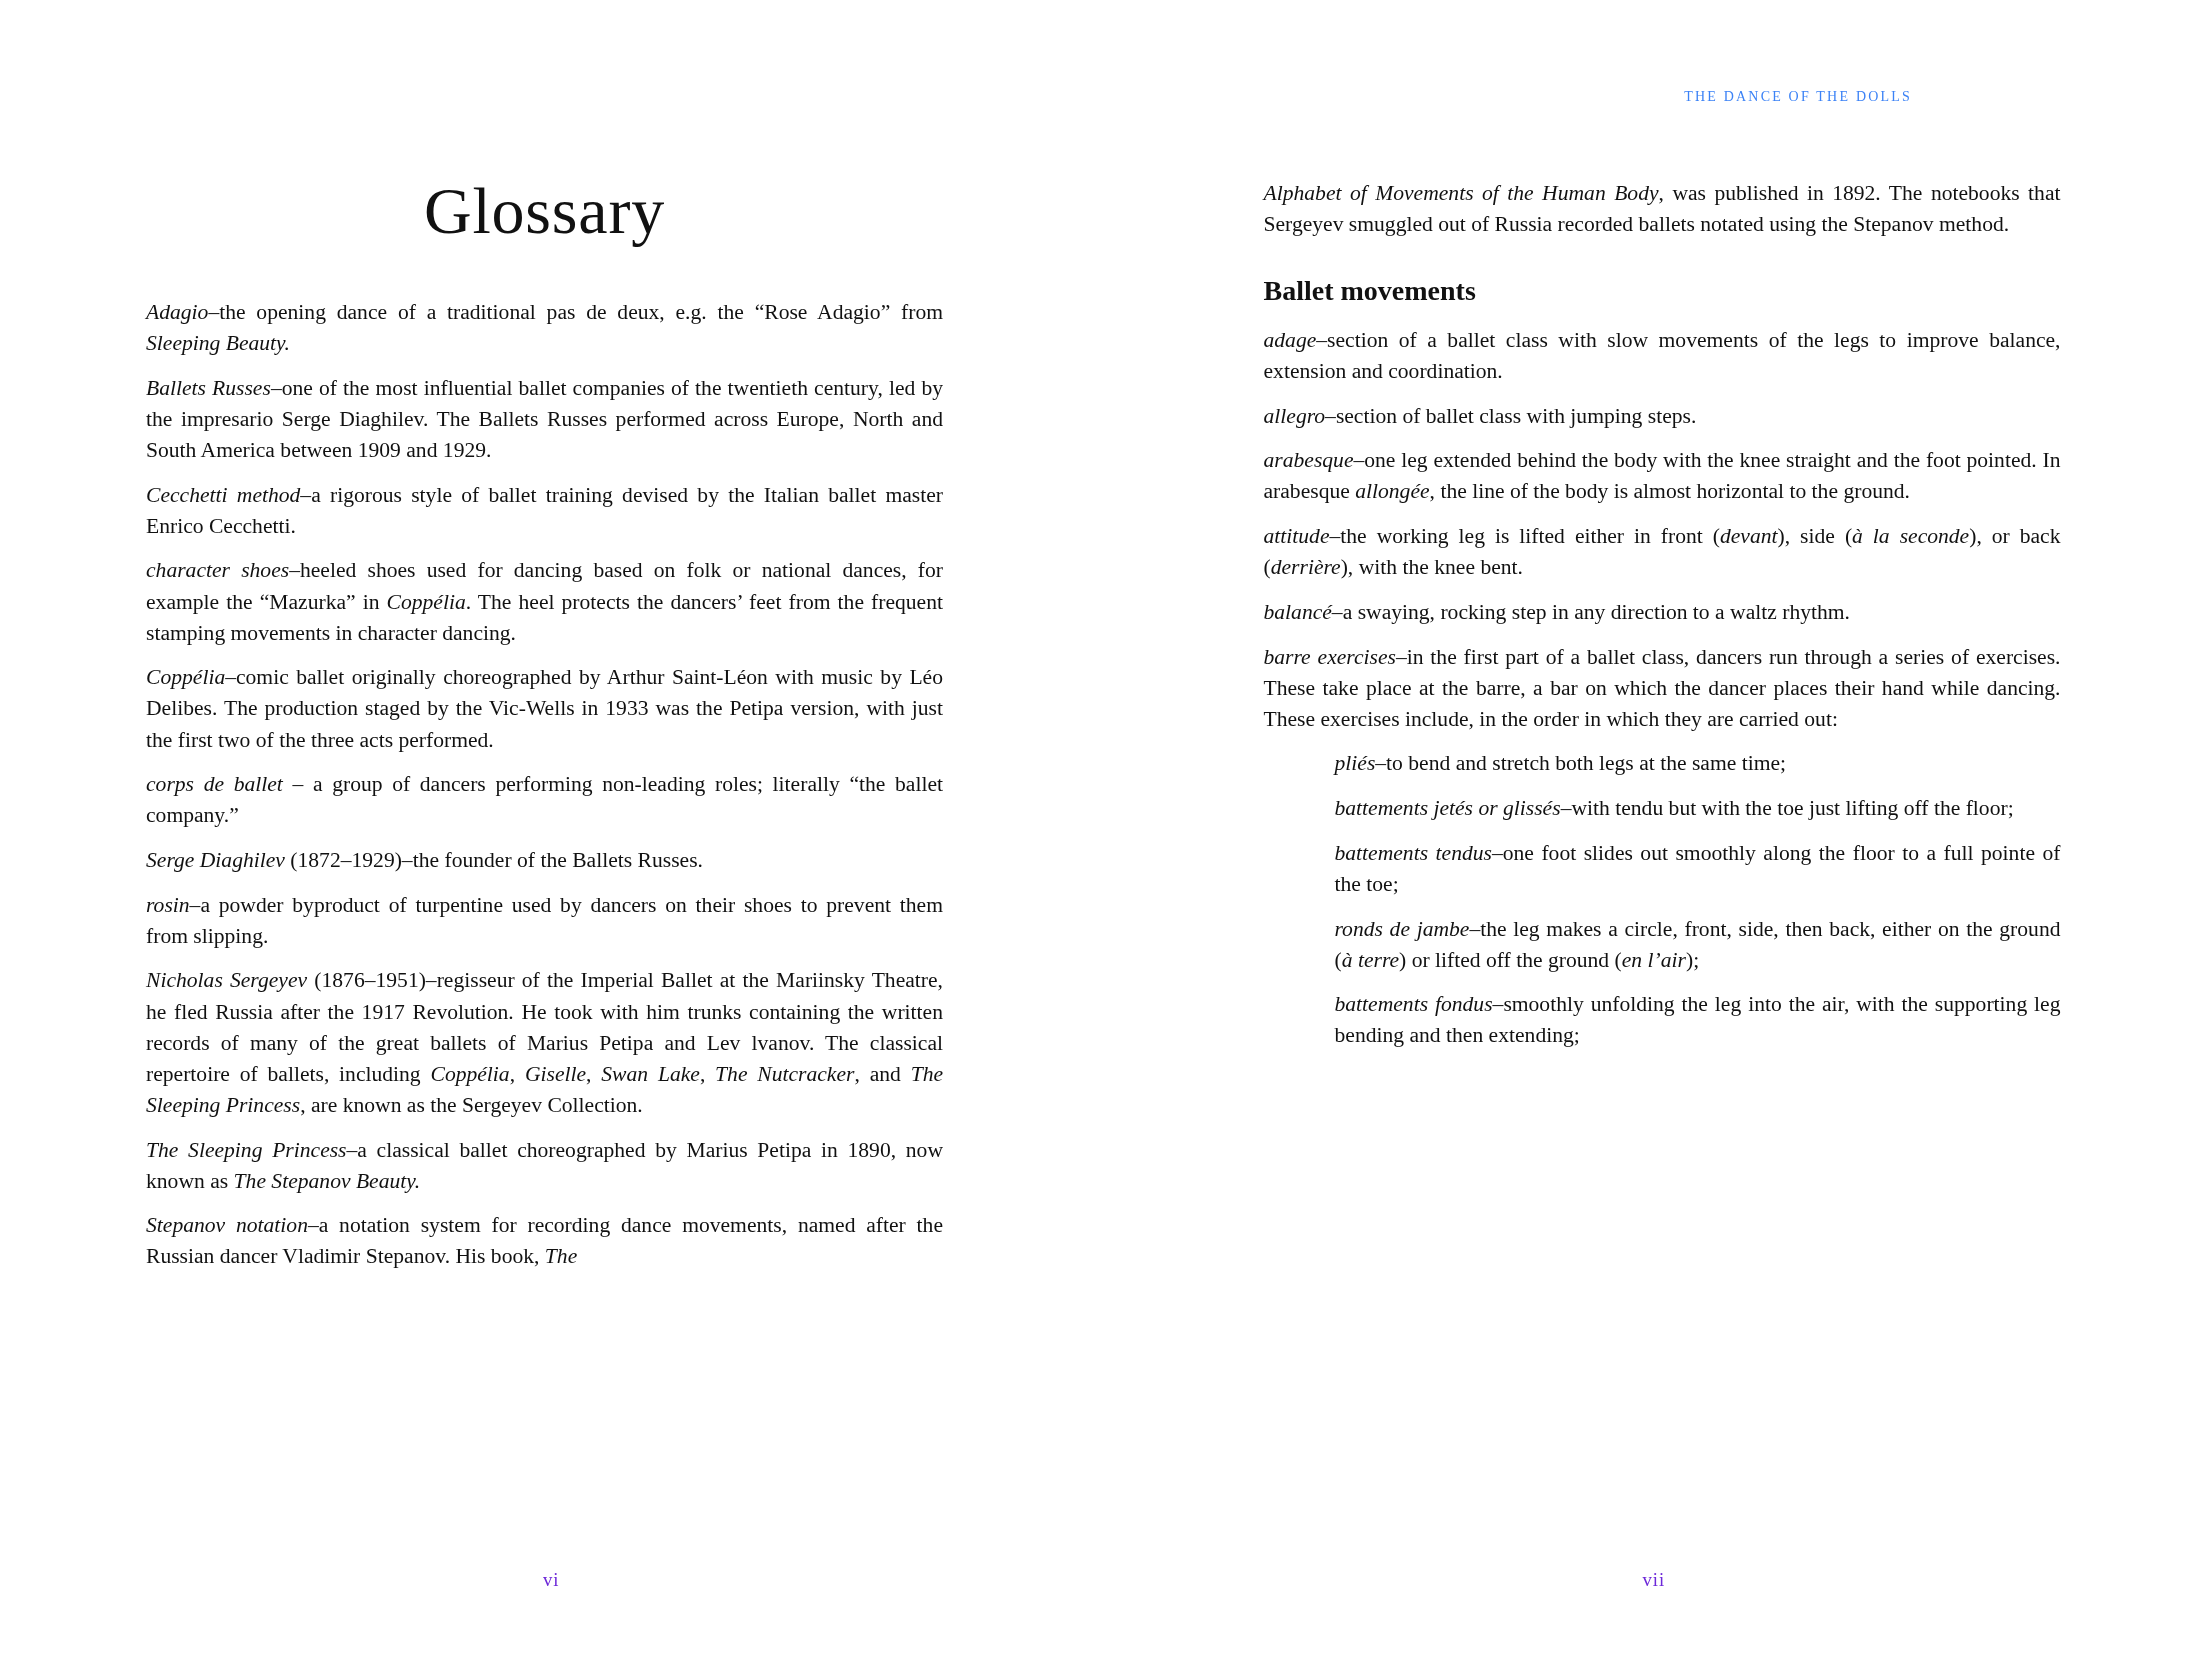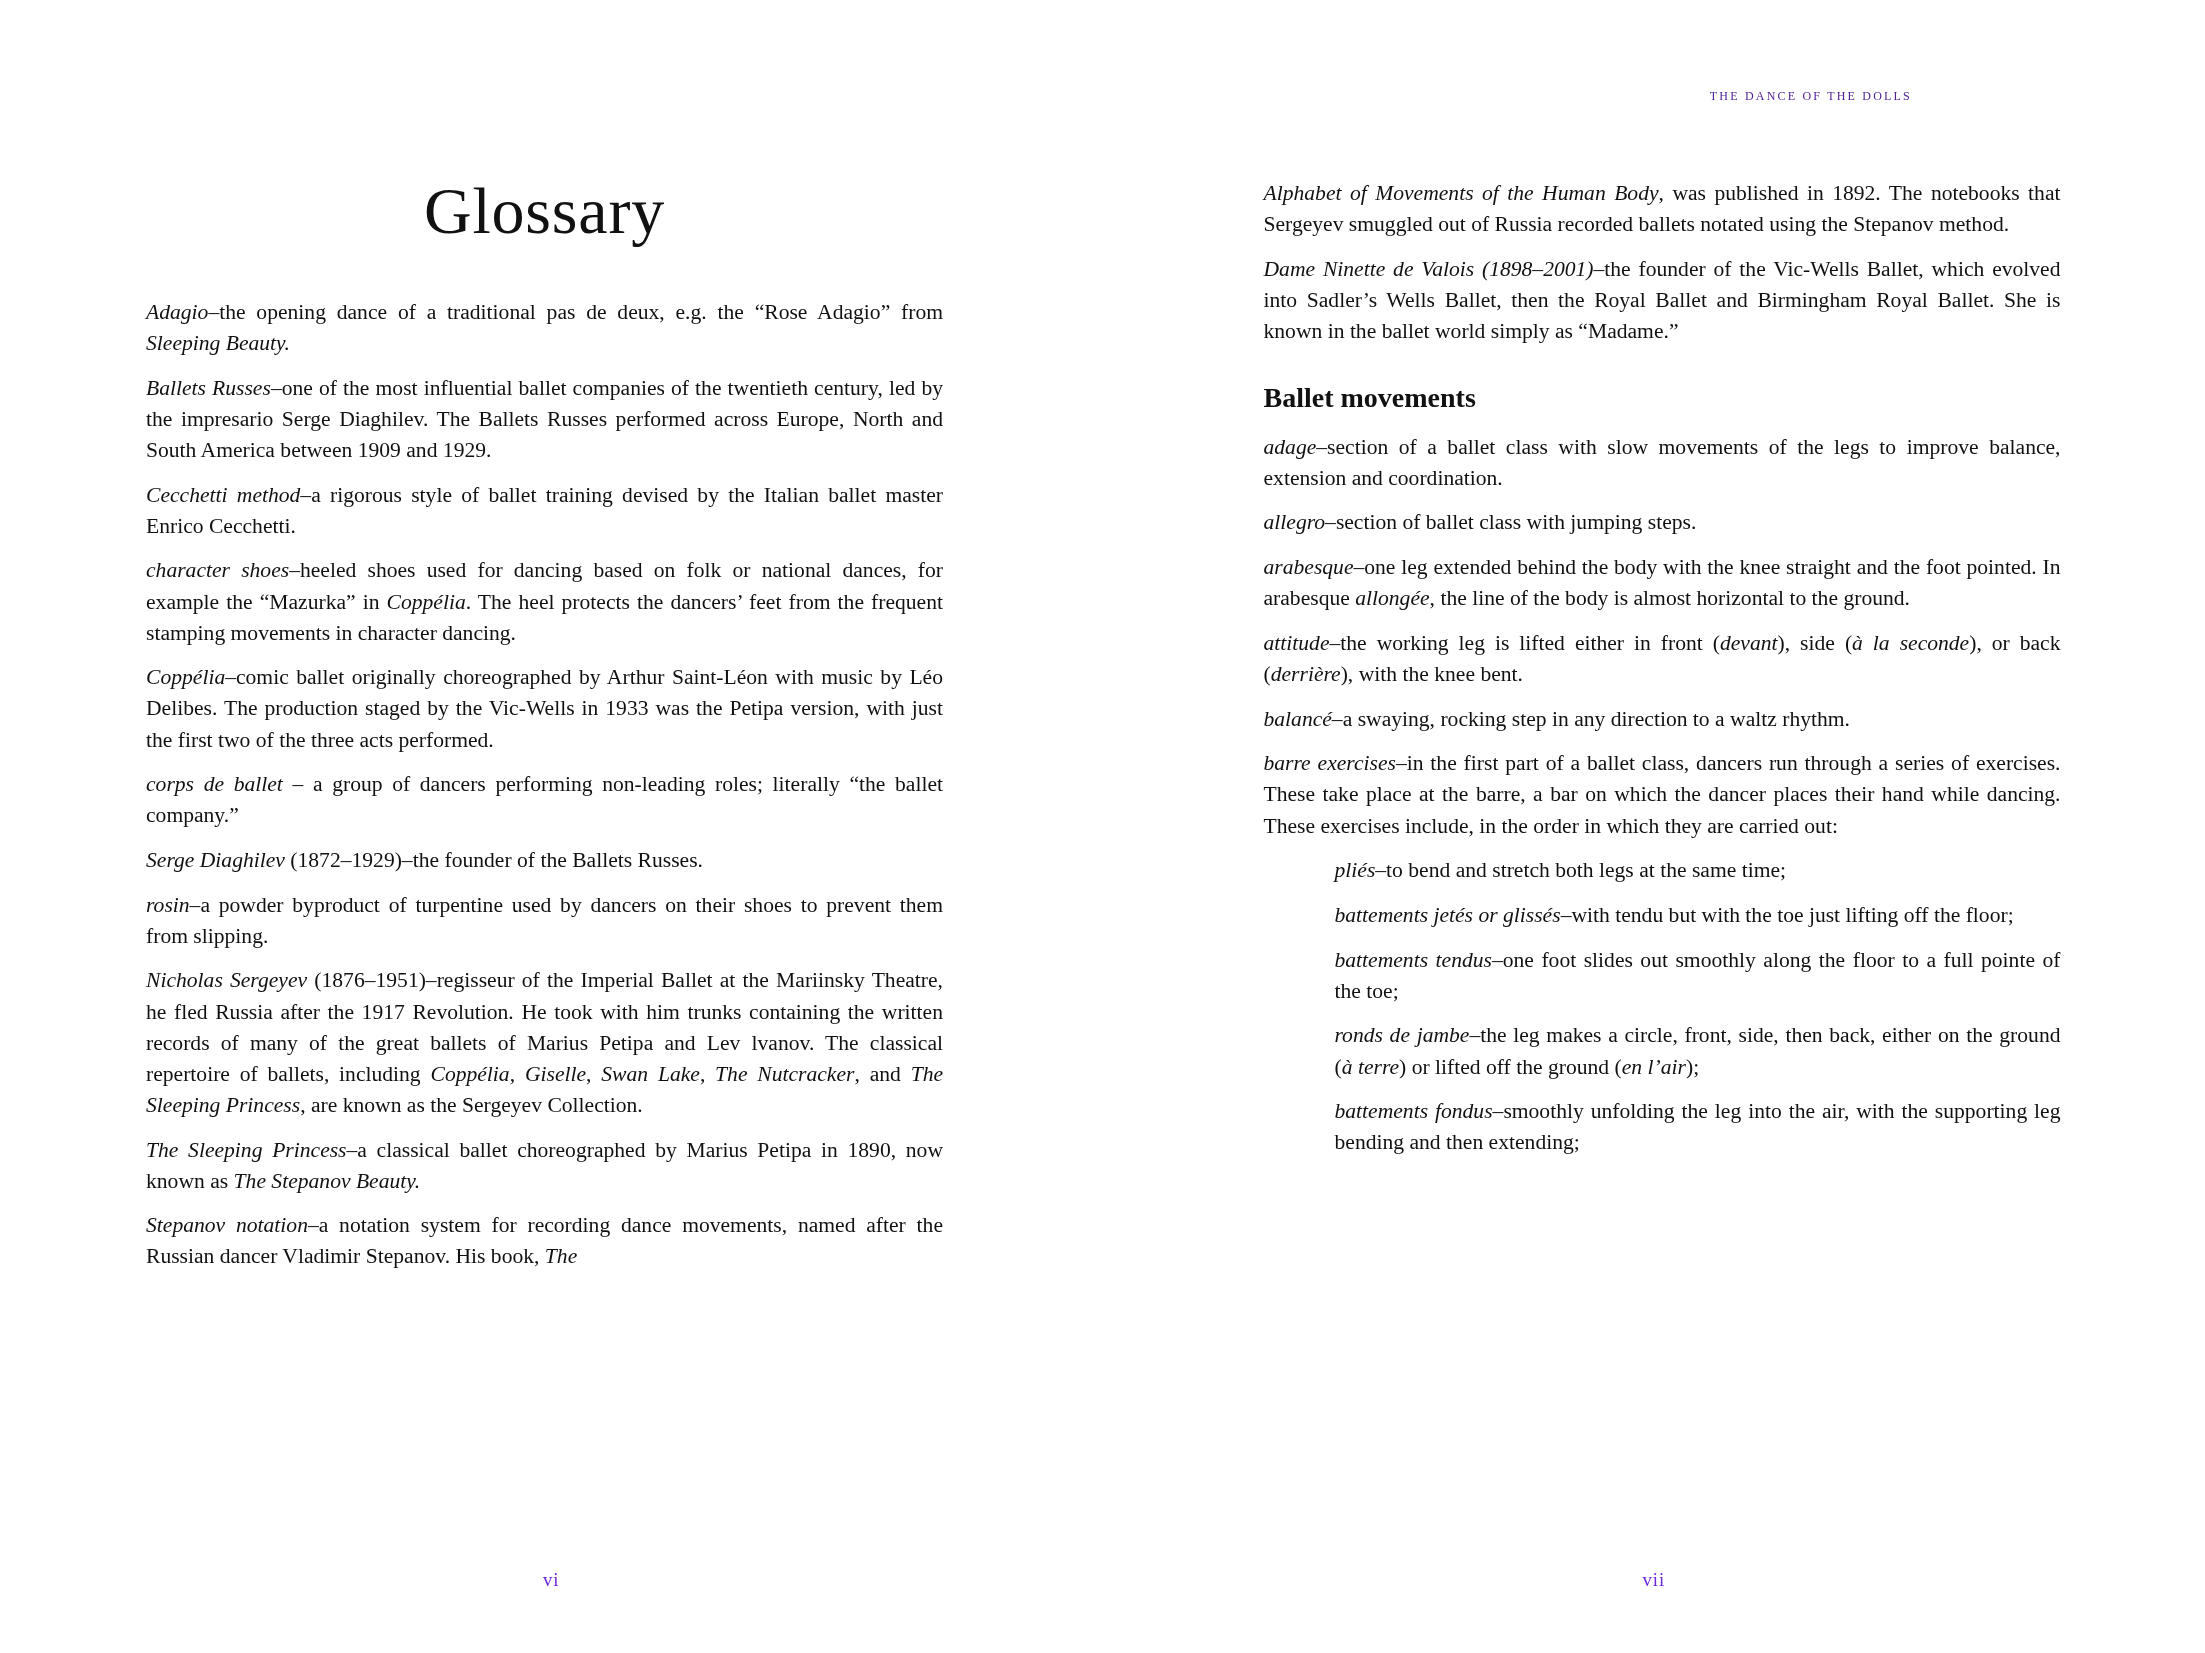--- a/index.html
+++ b/index.html
@@ -26,23 +26,23 @@
     height: 100%;
     box-sizing: border-box;
   }
   .page-left { padding: 0; }
   .page-right { padding: 0; }
 
   .running-head {
     position: absolute;
     top: 89px;
     right: 293px;
-    font-size: 12px;
+    font-size: 14px;
     letter-spacing: 2.2px;
-    color: #4c1d95;
+    color: #3b82f6;
     font-family: "Liberation Serif", "DejaVu Serif", serif;
     text-transform: uppercase;
   }
 
   .col {
     position: absolute;
     top: 178px;
     width: 797px;
   }
   .page-left .col { left: 146px; }
@@ -114,21 +114,20 @@
       <p class="entry"><i>The Sleeping Princess</i>–a classical ballet choreographed by Marius Petipa in 1890, now known as <i>The Stepanov Beauty.</i></p>
       <p class="entry"><i>Stepanov notation</i>–a notation system for recording dance movements, named after the Russian dancer Vladimir Stepanov. His book, <i>The</i></p>
     </div>
     <div class="folio">vi</div>
   </div>
 
   <div class="page page-right">
     <div class="running-head">THE DANCE OF THE DOLLS</div>
     <div class="col">
       <p class="entry"><i>Alphabet of Movements of the Human Body</i>, was published in 1892. The notebooks that Sergeyev smuggled out of Russia recorded ballets notated using the Stepanov method.</p>
-      <p class="entry"><i>Dame Ninette de Valois (1898–2001)</i>–the founder of the Vic-Wells Ballet, which evolved into Sadler’s Wells Ballet, then the Royal Ballet and Birmingham Royal Ballet. She is known in the ballet world simply as “Madame.”</p>
 
       <h2 class="section-head">Ballet movements</h2>
 
       <p class="entry"><i>adage</i>–section of a ballet class with slow movements of the legs to improve balance, extension and coordination.</p>
       <p class="entry"><i>allegro</i>–section of ballet class with jumping steps.</p>
       <p class="entry"><i>arabesque</i>–one leg extended behind the body with the knee straight and the foot pointed. In arabesque <i>allongée</i>, the line of the body is almost horizontal to the ground.</p>
       <p class="entry"><i>attitude</i>–the working leg is lifted either in front (<i>devant</i>), side (<i>à la seconde</i>), or back (<i>derrière</i>), with the knee bent.</p>
       <p class="entry"><i>balancé</i>–a swaying, rocking step in any direction to a waltz rhythm.</p>
       <p class="entry"><i>barre exercises</i>–in the first part of a ballet class, dancers run through a series of exercises. These take place at the barre, a bar on which the dancer places their hand while dancing. These exercises include, in the order in which they are carried out:</p>
 

